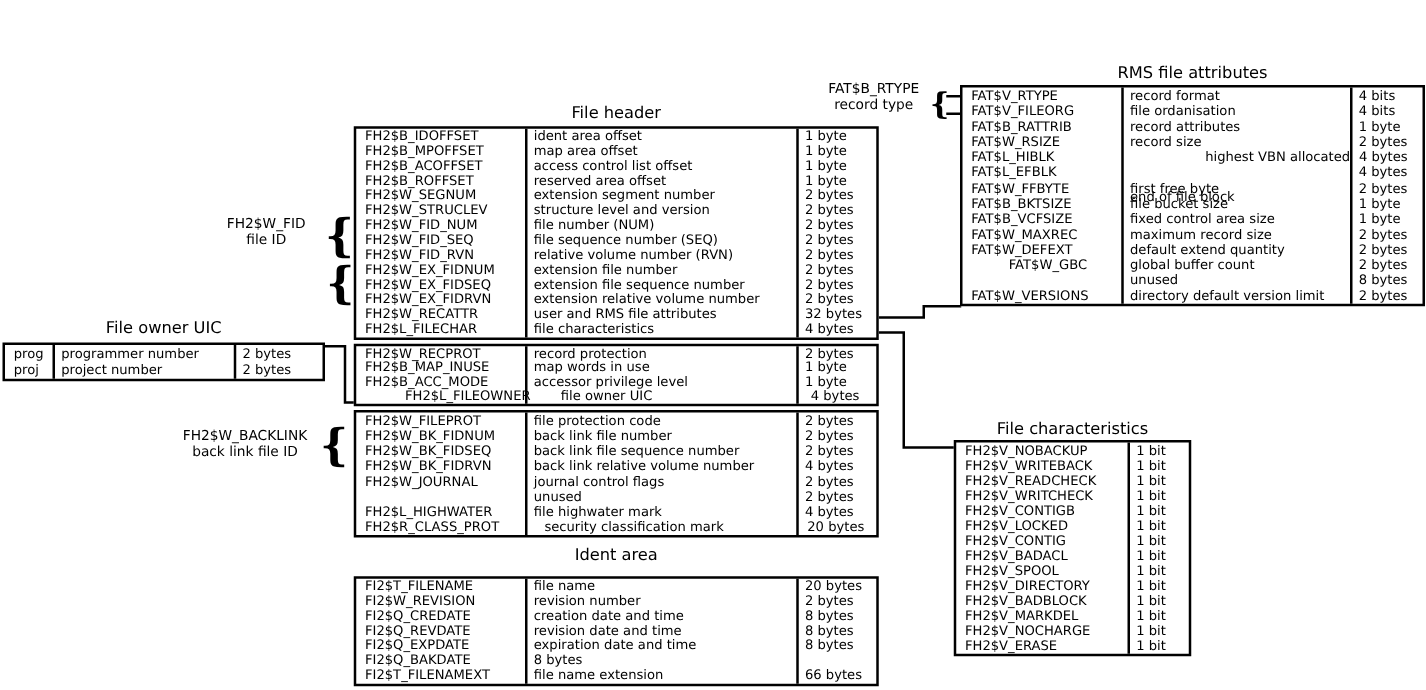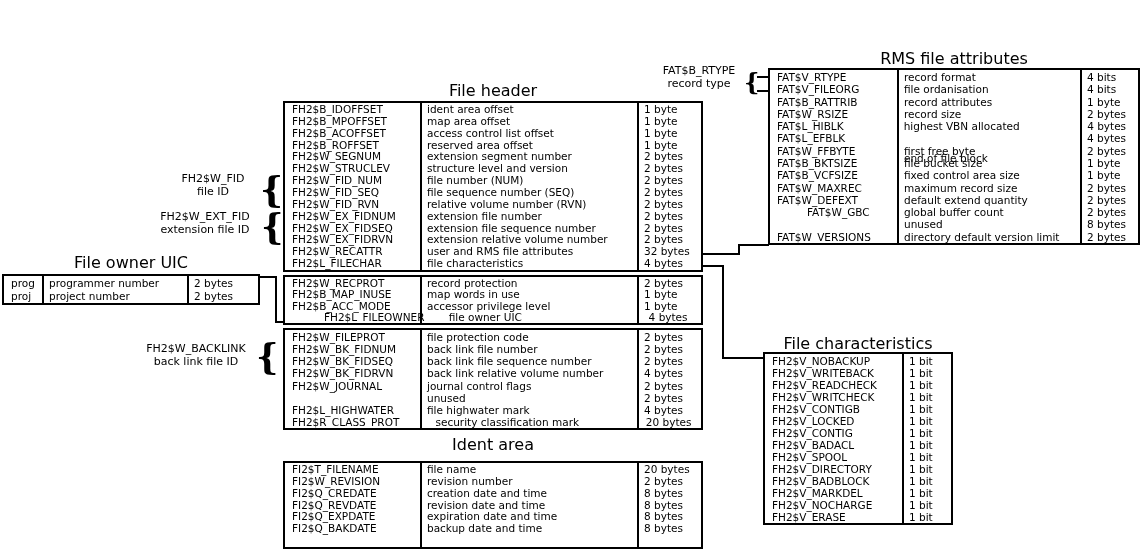--- a/index.html
+++ b/index.html
@@ -6,44 +6,40 @@
   #stage{
     position:relative;width:1141px;height:552px;background:#ffffff;
     font-family:"DejaVu Sans","Liberation Sans",sans-serif;color:#000;
     overflow:hidden;
   }
   #wires{position:absolute;left:0;top:0;width:1141px;height:552px;pointer-events:none;}
   .tbl{position:absolute;border:2px solid #000;box-sizing:border-box;background:#fff;}
   .vline{position:absolute;top:0;bottom:0;width:2px;background:#000;}
   .trow{position:absolute;left:0;right:0;display:flex;white-space:nowrap;}
   .tcell{display:inline-block;box-sizing:border-box;padding-left:7px;overflow:visible;font-size:10.5px;}
-  .tbl-title{position:absolute;text-align:center;font-size:16px;line-height:13px;}
+  .tbl-title{position:absolute;text-align:center;font-size:13px;line-height:13px;}
   .callout{position:absolute;text-align:center;font-size:11px;line-height:13px;}
   .brace{position:absolute;font-weight:bold;font-family:"DejaVu Serif","Liberation Serif",serif;}
 </style>
 </head>
 <body>
 
 <div id="stage">
 
   <svg id="wires">
     <polyline points="703,254 739,254 739,245 769,245" fill="none" stroke="#000" stroke-width="2"></polyline>
     <polyline points="703,266 723,266 723,358 764,358" fill="none" stroke="#000" stroke-width="2"></polyline>
     <polyline points="260,277 276,277 276,322 285,322" fill="none" stroke="#000" stroke-width="2"></polyline>
     <line x1="757" y1="77" x2="769" y2="77" stroke="#000" stroke-width="2"></line>
     <line x1="757" y1="91" x2="769" y2="91" stroke="#000" stroke-width="2"></line>
   </svg>
 
   <div class="callout" style="left:168px;top:172px;width:90px;">
     <div>FH2$W_FID</div>
     <div>file ID</div>
-  </div>
-  <div class="callout" style="left:148px;top:210px;width:114px;">
-    <div>FH2$W_EXT_FID</div>
-    <div>extension file ID</div>
   </div>
   <div class="callout" style="left:136px;top:342px;width:120px;">
     <div>FH2$W_BACKLINK</div>
     <div>back link file ID</div>
   </div>
   <div class="callout" style="left:652px;top:64px;width:94px;">
     <div>FAT$B_RTYPE</div>
     <div>record type</div>
   </div>
 
@@ -219,22 +215,26 @@
         <span class="tcell" style="width: 217px;">revision date and time</span>
         <span class="tcell" style="width: 64px;">8 bytes</span>
       </div>
       <div class="trow" style="top: 48.4286px; height: 11.8571px; line-height: 11.8571px;">
         <span class="tcell" style="width: 135px;">FI2$Q_EXPDATE</span>
         <span class="tcell" style="width: 217px;">expiration date and time</span>
         <span class="tcell" style="width: 64px;">8 bytes</span>
       </div>
       <div class="trow" style="top: 60.2857px; height: 11.8571px; line-height: 11.8571px;">
         <span class="tcell" style="width: 135px;">FI2$Q_BAKDATE</span>
-        <span class="tcell" style="width: 217px;">backup date and time</span>
         <span class="tcell" style="width: 64px;">8 bytes</span>
+      </div>
+      <div class="trow" style="top: 72.1429px; height: 11.8571px; line-height: 11.8571px;">
+        <span class="tcell" style="width: 135px;">FI2$T_FILENAMEXT</span>
+        <span class="tcell" style="width: 217px;">file name extension</span>
+        <span class="tcell" style="width: 64px;">66 bytes</span>
       </div>
     </div>
     <div class="tbl-title" style="left: 2px; top: 256px; width: 258px;">File owner UIC</div>
     <div class="tbl" style="left: 2px; top: 274px; width: 258px; height: 31px;">
       <div class="vline" style="left: 38px;"></div>
       <div class="vline" style="left: 183px;"></div>
       <div class="trow" style="top: 1px; height: 13px; line-height: 13px;">
         <span class="tcell" style="width: 38px;">prog</span>
         <span class="tcell" style="width: 145px;">programmer number</span>
         <span class="tcell" style="width: 71px;">2 bytes</span>
@@ -264,21 +264,21 @@
         <span class="tcell" style="width: 183px;">record attributes</span>
         <span class="tcell" style="width: 58px;">1 byte</span>
       </div>
       <div class="trow" style="top: 37.8571px; height: 12.2857px; line-height: 12.2857px;">
         <span class="tcell" style="width: 127px;">FAT$W_RSIZE</span>
         <span class="tcell" style="width: 183px;">record size</span>
         <span class="tcell" style="width: 58px;">2 bytes</span>
       </div>
       <div class="trow" style="top: 50.1429px; height: 12.2857px; line-height: 12.2857px;">
         <span class="tcell" style="width: 127px;">FAT$L_HIBLK</span>
-        <span class="tcell" style="width: 184px;">highest VBN allocated</span>
+        <span class="tcell" style="width: 184px; text-align: right;">highest VBN allocated</span>
         <span class="tcell" style="width: 58px;">4 bytes</span>
       </div>
       <div class="trow" style="top: 62.4286px; height: 12.2857px; line-height: 12.2857px;">
         <span class="tcell" style="width: 127px;">FAT$L_EFBLK</span>
         <span class="tcell" style="width: 183px; margin-top: 20px;">end of file block</span>
         <span class="tcell" style="width: 58px;">4 bytes</span>
       </div>
       <div class="trow" style="top: 74.7143px; height: 12.2857px; line-height: 12.2857px;">
         <span class="tcell" style="width: 127px;">FAT$W_FFBYTE</span>
         <span class="tcell" style="width: 183px;">first free byte</span>

